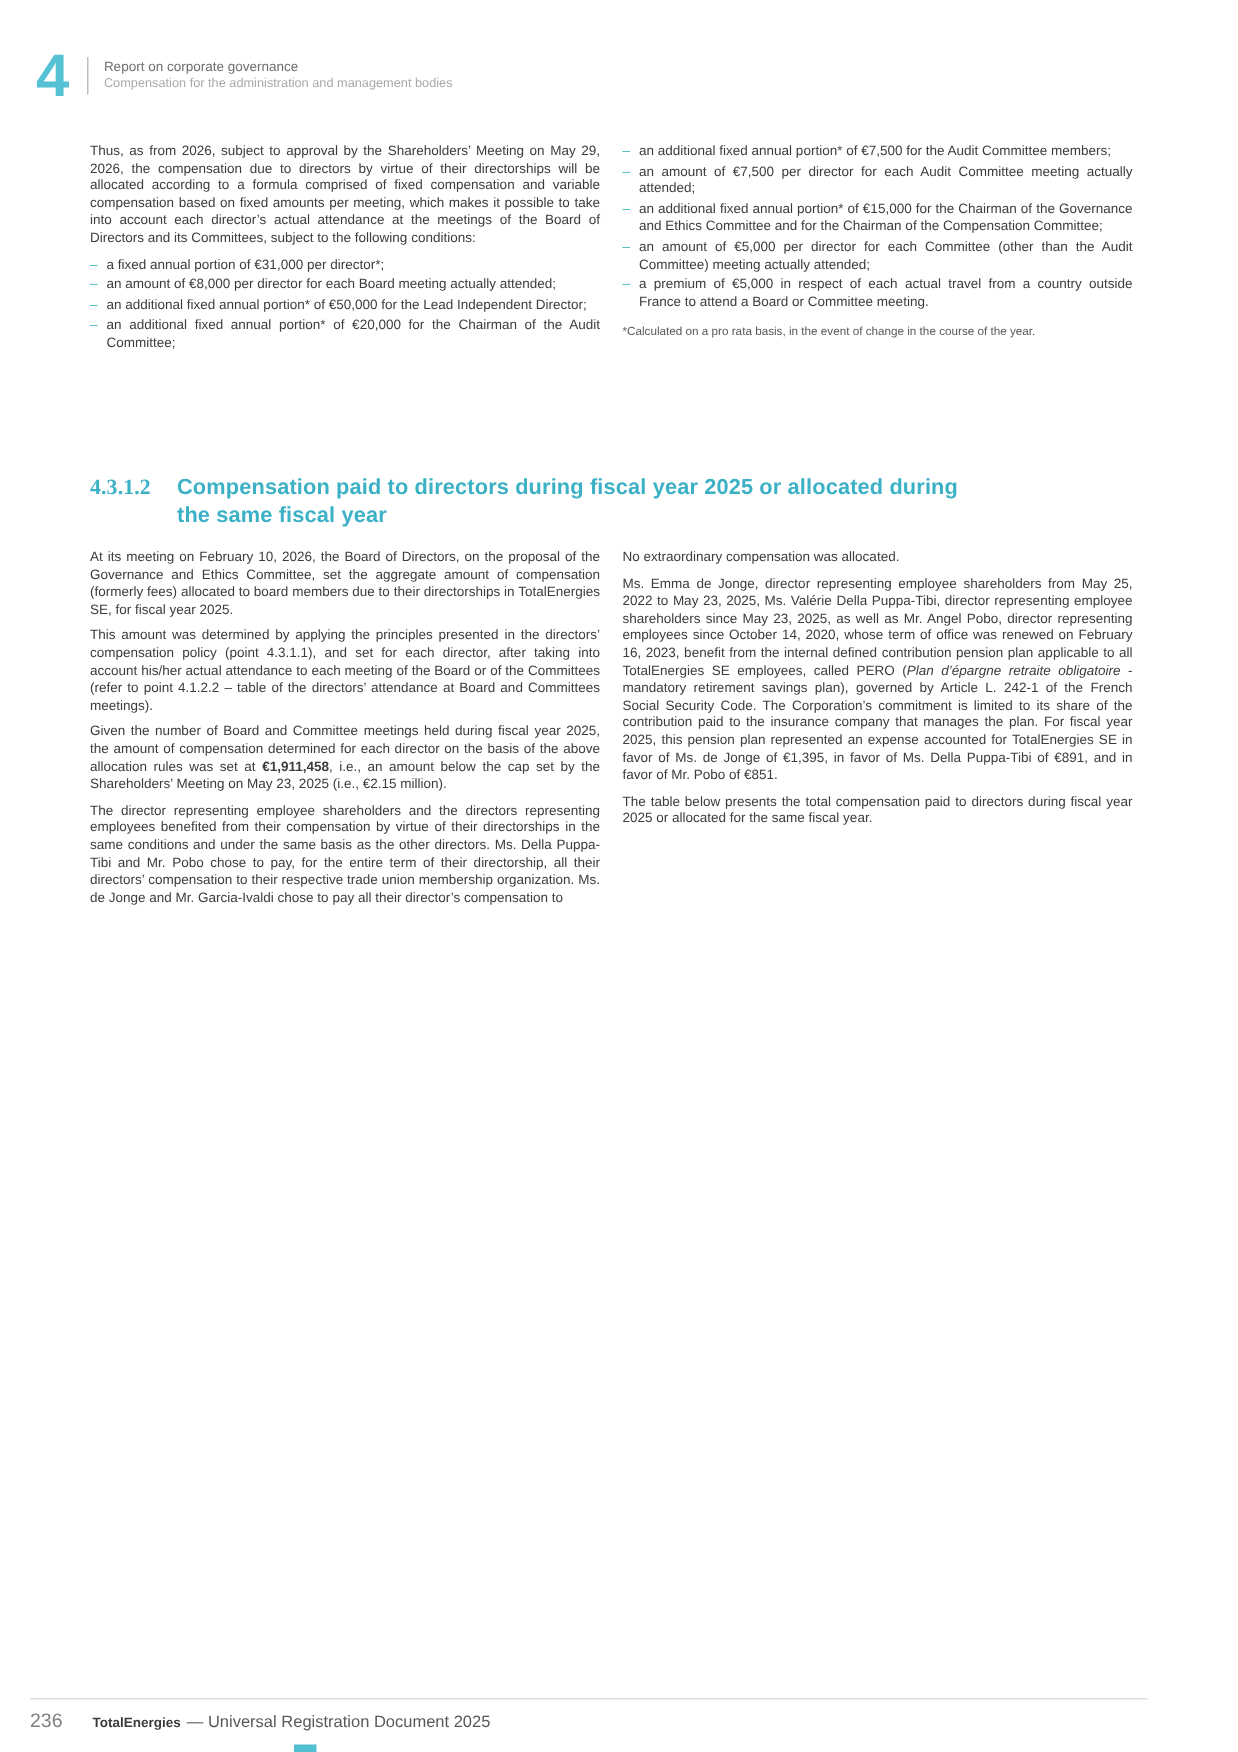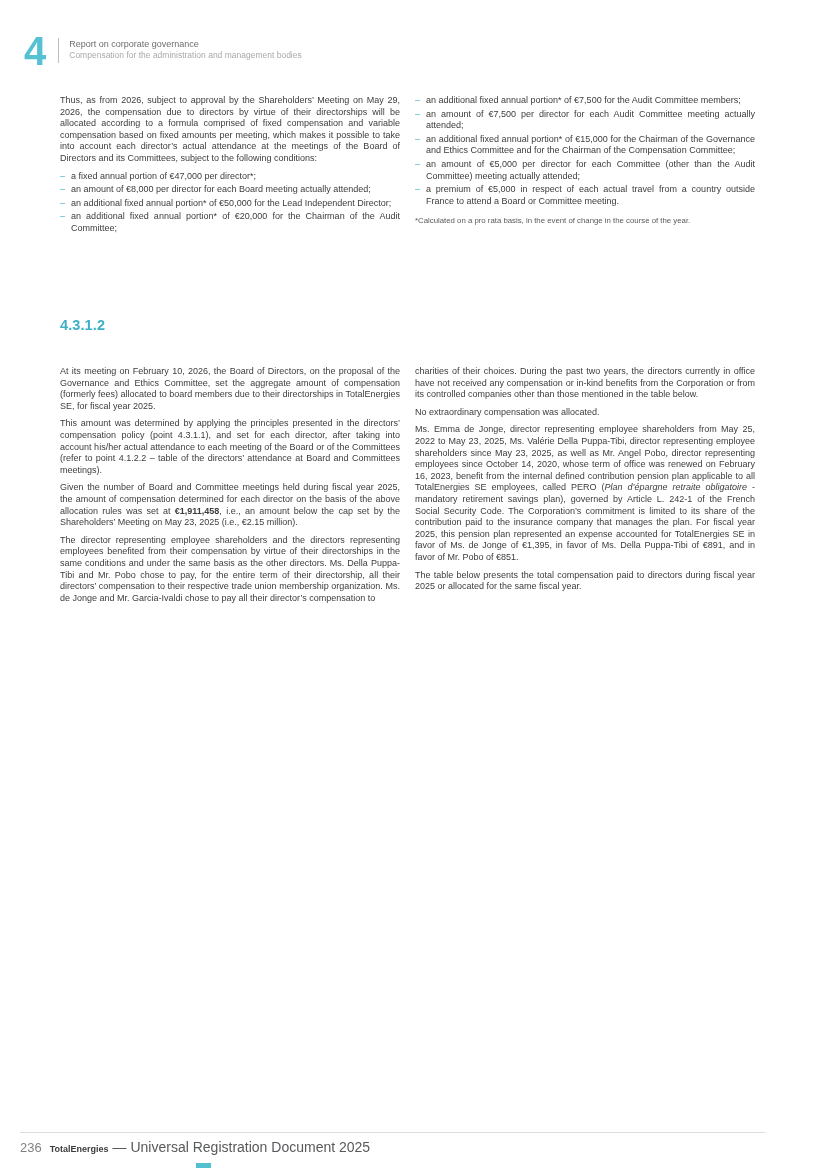--- a/index.html
+++ b/index.html
@@ -40,28 +40,28 @@
   .bullets { margin-top:2px; }
 
   .footnote { font-size:7.8px; color:#58595b; margin-top:9px; line-height:10px; }
 
   
   .section-heading {
     position:absolute; top:316px; left:60px; width:705px;
     display:flex; color:#3cb1c6; font-size:14.5px; font-weight:600;
     line-height:18.5px; letter-spacing:0.1px;
   }
-  .heading-num { width:58px; flex-shrink:0; }
+  .heading-num { width:58px; flex-shrink:0;font-family:Liberation Serif, serif; }
 
   
   .footer-rule { position:absolute; top:1132px; left:20px; width:745px; height:1px; background:#dddddd; }
   .footer { position:absolute; top:1139px; left:20px; display:flex; align-items:baseline; }
-  .footer-page { font-size:13px; color:#808285; margin-right:8px; }
+  .footer-page { font-size:13px; color:#808285; margin-right:20px; }
   .footer-brand { font-size:9px; font-weight:bold; color:#3c3c3b; margin-right:4px; }
-  .footer-doc { font-size:14px; color:#58595b; }
+  .footer-doc { font-size:11px; color:#58595b; }
 
   .edge-mark { position:absolute; top:1163px; left:196px; width:15px; height:5px; background:#53c0d2; }
 
   strong { font-weight:bold; }
   em { font-style:italic; }
 </style>
 </head>
 <body>
 
 <div class="page">
@@ -74,21 +74,21 @@
       <div class="header-subtitle">Compensation for the administration and management bodies</div>
     </div>
   </div>
 
   <div class="two-col section1">
     <div class="col">
       <p class="body-p">Thus, as from 2026, subject to approval by the Shareholders’ Meeting on May 29, 2026, the compensation due to directors by virtue of their directorships will be allocated according to a formula comprised of fixed compensation and variable compensation based on fixed amounts per meeting, which makes it possible to take into account each director’s actual attendance at the meetings of the Board of Directors and its Committees, subject to the following conditions:</p>
       <div class="bullets">
         <div class="bullet">
           <span class="dash">–</span>
-          <span class="bullet-text">a fixed annual portion of €47,000 per director*;</span>
+          <span class="bullet-text">a fixed annual portion of €31,000 per director*;</span>
         </div>
         <div class="bullet">
           <span class="dash">–</span>
           <span class="bullet-text">an amount of €8,000 per director for each Board meeting actually attended;</span>
         </div>
         <div class="bullet">
           <span class="dash">–</span>
           <span class="bullet-text">an additional fixed annual portion* of €50,000 for the Lead Independent Director;</span>
         </div>
         <div class="bullet">
@@ -119,31 +119,34 @@
           <span class="dash">–</span>
           <span class="bullet-text">a premium of €5,000 in respect of each actual travel from a country outside France to attend a Board or Committee meeting.</span>
         </div>
       </div>
       <div class="footnote">*Calculated on a pro rata basis, in the event of change in the course of the year.</div>
     </div>
   </div>
 
   <div class="section-heading">
     <span class="heading-num">4.3.1.2</span>
+    <span class="heading-text">
+      <span>Compensation paid to directors during fiscal year 2025 or allocated during</span><br>
+      <span>the same fiscal year</span>
+    </span>
   </div>
 
   <div class="two-col section2">
     <div class="col">
       <p class="body-p">At its meeting on February 10, 2026, the Board of Directors, on the proposal of the Governance and Ethics Committee, set the aggregate amount of compensation (formerly fees) allocated to board members due to their directorships in TotalEnergies SE, for fiscal year 2025.</p>
       <p class="body-p">This amount was determined by applying the principles presented in the directors’ compensation policy (point 4.3.1.1), and set for each director, after taking into account his/her actual attendance to each meeting of the Board or of the Committees (refer to point 4.1.2.2 – table of the directors’ attendance at Board and Committees meetings).</p>
       <p class="body-p"><span>Given the number of Board and Committee meetings held during fiscal year 2025, the amount of compensation determined for each director on the basis of the above allocation rules was set at </span><strong>€1,911,458</strong><span>, i.e., an amount below the cap set by the Shareholders’ Meeting on May 23, 2025 (i.e., €2.15 million).</span></p>
       <p class="body-p">The director representing employee shareholders and the directors representing employees benefited from their compensation by virtue of their directorships in the same conditions and under the same basis as the other directors. Ms. Della Puppa-Tibi and Mr. Pobo chose to pay, for the entire term of their directorship, all their directors’ compensation to their respective trade union membership organization. Ms. de Jonge and Mr. Garcia-Ivaldi chose to pay all their director’s compensation to</p>
     </div>
     <div class="col">
-      <p class="body-p">charities of their choices. During the past two years, the directors currently in office have not received any compensation or in-kind benefits from the Corporation or from its controlled companies other than those mentioned in the table below.</p>
       <p class="body-p">No extraordinary compensation was allocated.</p>
       <p class="body-p"><span>Ms. Emma de Jonge, director representing employee shareholders from May 25, 2022 to May 23, 2025, Ms. Valérie Della Puppa-Tibi, director representing employee shareholders since May 23, 2025, as well as Mr. Angel Pobo, director representing employees since October 14, 2020, whose term of office was renewed  on February 16, 2023, benefit from the internal defined contribution pension plan applicable to all TotalEnergies SE employees, called PERO (</span><em>Plan d’épargne retraite obligatoire</em><span> - mandatory retirement savings plan), governed by Article L. 242-1 of the French Social Security Code. The Corporation’s commitment is limited to its share of the contribution paid to the insurance company that manages the plan. For fiscal year 2025, this pension plan represented an expense accounted for TotalEnergies SE in favor of Ms. de Jonge of €1,395, in favor of Ms. Della Puppa-Tibi of €891, and in favor of Mr. Pobo of €851.</span></p>
       <p class="body-p">The table below presents the total compensation paid to directors during fiscal year 2025 or allocated for the same fiscal year.</p>
     </div>
   </div>
 
   <div class="footer-rule"></div>
   <div class="footer">
     <span class="footer-page">236</span>
     <span class="footer-brand">TotalEnergies</span>

